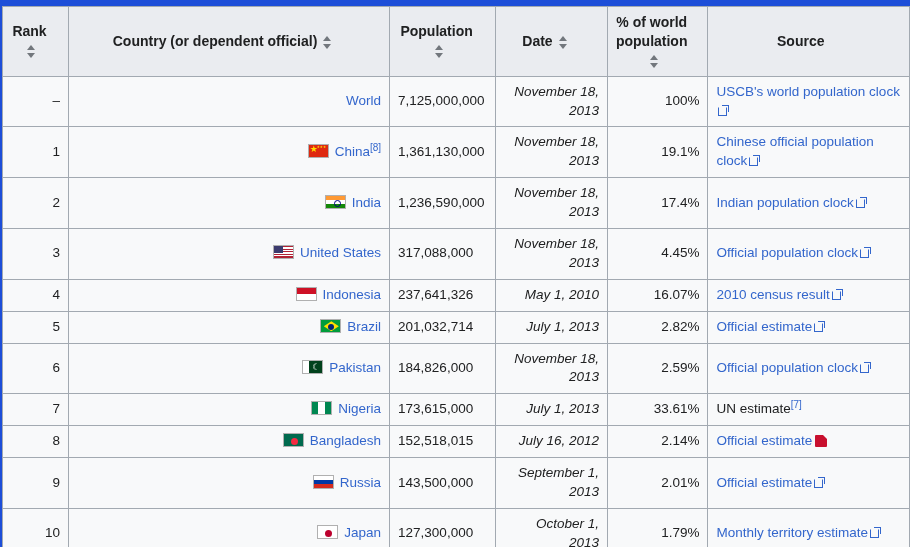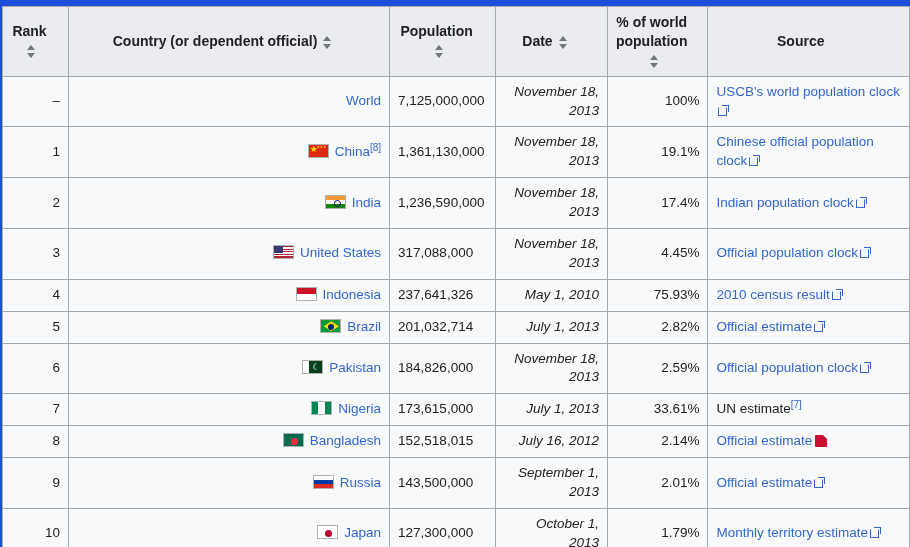--- a/index.html
+++ b/index.html
@@ -260,21 +260,21 @@
           <td class="pop">317,088,000</td>
           <td class="date">November 18, 2013</td>
           <td class="pct">4.45%</td>
           <td class="source"><a class="wl" href="#">Official population clock</a><span class="extlink"></span></td>
         </tr>
         <tr>
           <td class="rank">4</td>
           <td class="country"><span class="flag f-id"></span><a class="wl" href="#">Indonesia</a></td>
           <td class="pop">237,641,326</td>
           <td class="date">May 1, 2010</td>
-          <td class="pct">75.93%</td>
+          <td class="pct">16.07%</td>
           <td class="source"><a class="wl" href="#">2010 census result</a><span class="extlink"></span></td>
         </tr>
         <tr>
           <td class="rank">5</td>
           <td class="country"><span class="flag f-br"></span><a class="wl" href="#">Brazil</a></td>
           <td class="pop">201,032,714</td>
           <td class="date">July 1, 2013</td>
           <td class="pct">2.82%</td>
           <td class="source"><a class="wl" href="#">Official estimate</a><span class="extlink"></span></td>
         </tr>

